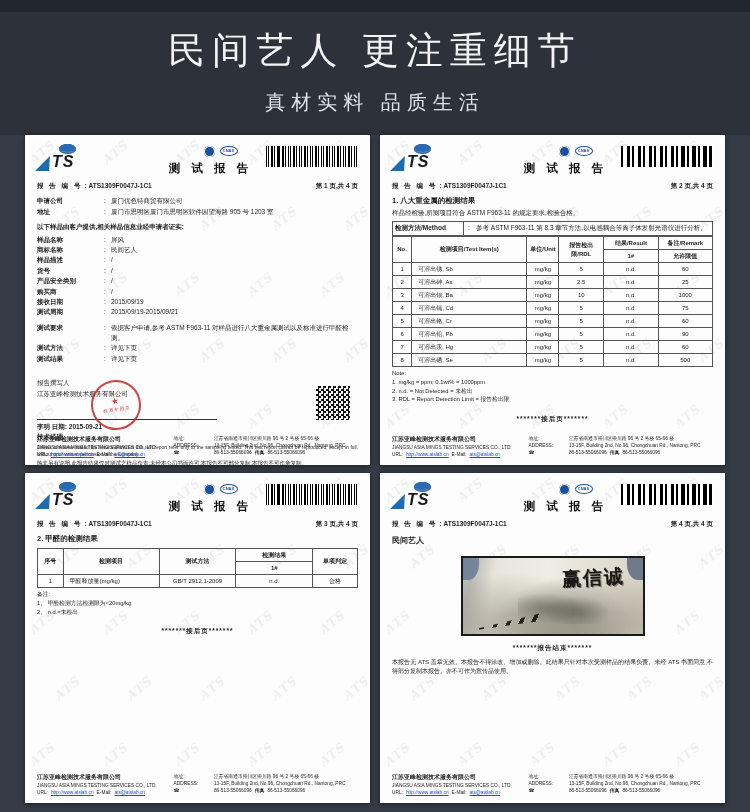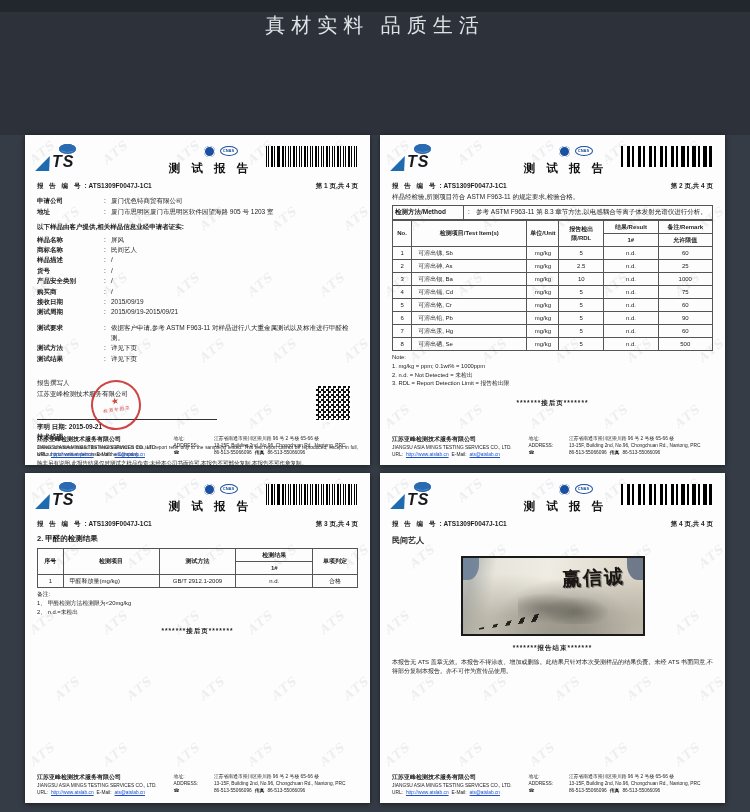--- a/index.html
+++ b/index.html
@@ -9,21 +9,21 @@
     font-family:"Liberation Sans",sans-serif;
     -webkit-font-smoothing:antialiased;
     overflow:hidden;
   }
   
   .banner{height:135px;background:#2d323a;text-align:center;position:relative;}
   .banner::before{content:"";display:block;height:12px;background:#22262d;}
   .banner-title{
     margin-top:14px;font-size:37px;letter-spacing:7px;color:#f2f4f6;font-weight:200;
   }
-  .banner-sub{font-size:20px;letter-spacing:6px;color:#dfe3e8;font-weight:200;}
+  .banner-sub{margin-top:13px;font-size:20px;letter-spacing:6px;color:#dfe3e8;font-weight:200;}
   
   .grid{
     display:grid;grid-template-columns:345px 345px;gap:8px 10px;
     padding:0 25px;margin-top:0;
   }
   .cert{
     position:relative;width:345px;height:330px;background:#fdfdfd;
     box-shadow:0 1px 5px rgba(0,0,0,.55);
     color:#1d1d1d;overflow:hidden;
     padding:9px 12px 6px;box-sizing:border-box;
@@ -160,20 +160,21 @@
   .cf-c3{flex:1;}
   .cf-company{font-size:6px;font-weight:bold;}
   .cf-link{color:#1a4fd0;text-decoration:underline;}
   .cf-row span{margin-right:3px;}
   .cf-bold{font-weight:bold;}
 </style>
 </head>
 <body>
 
 <div class="banner">
+  <div class="banner-title">民间艺人  更注重细节</div>
   <div class="banner-sub">真材实料 品质生活</div>
 </div>
 
 <div class="grid">
 
   <div class="cert">
     <div class="wm">
         <span style="left: 1%; top: 3%;">ATS</span>
         <span style="left: 22%; top: 3%;">ATS</span>
         <span style="left: 43%; top: 3%;">ATS</span>
@@ -382,20 +383,21 @@
           </div>
           <div class="c-title">测 试 报 告</div>
         </div>
         <div class="barcode"></div>
       </div>
       <div class="no-row">
         <div class="no-left"><span class="no-label">报 告 编 号</span><span>:</span><span>ATS1309F0047J-1C1</span></div>
         <div>第 2 页,共 4 页</div>
       </div>
 
+      <div class="section-t">1. 八大重金属的检测结果</div>
       <div class="conform">样品经检验,所测项目符合 ASTM F963-11 的规定要求,检验合格。</div>
 
       <div class="method-row">
         <span class="ml">检测方法/Method</span>
         <span class="mc">:</span>
         <span class="mv">参考 ASTM F963-11 第 8.3 章节方法,以电感耦合等离子体发射光谱仪进行分析。</span>
       </div>
 
       <table>
         <thead>

